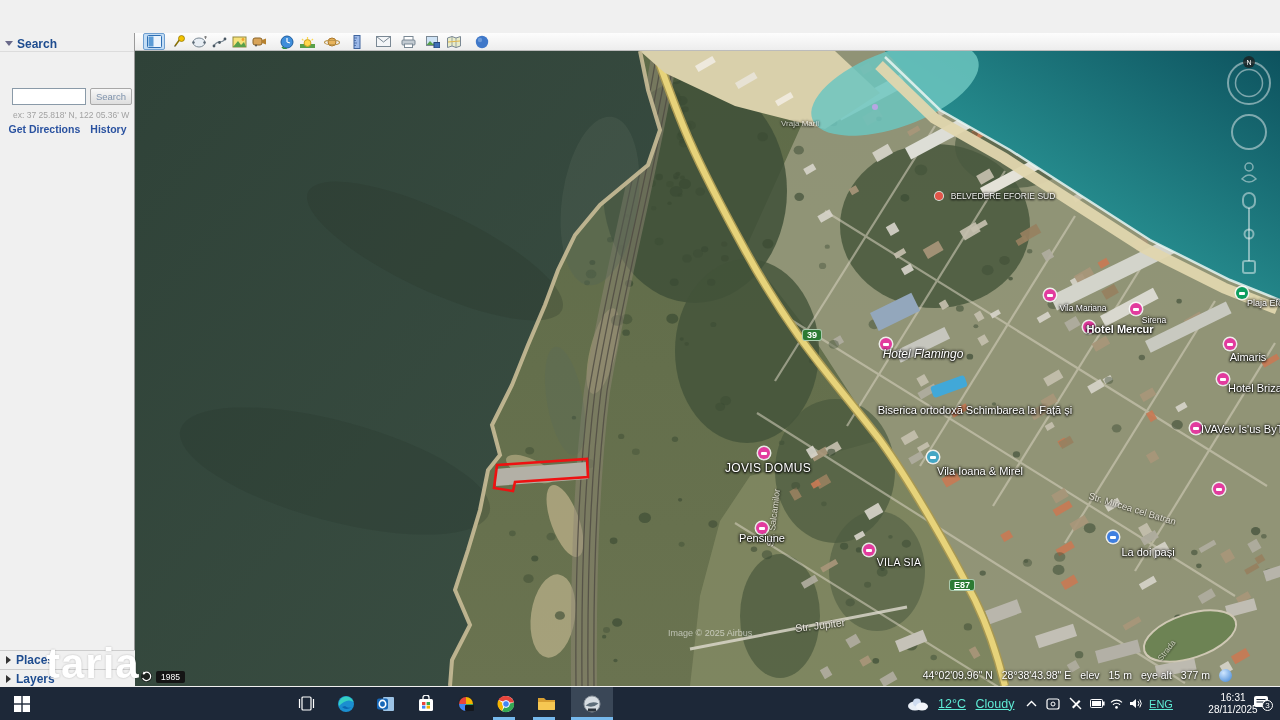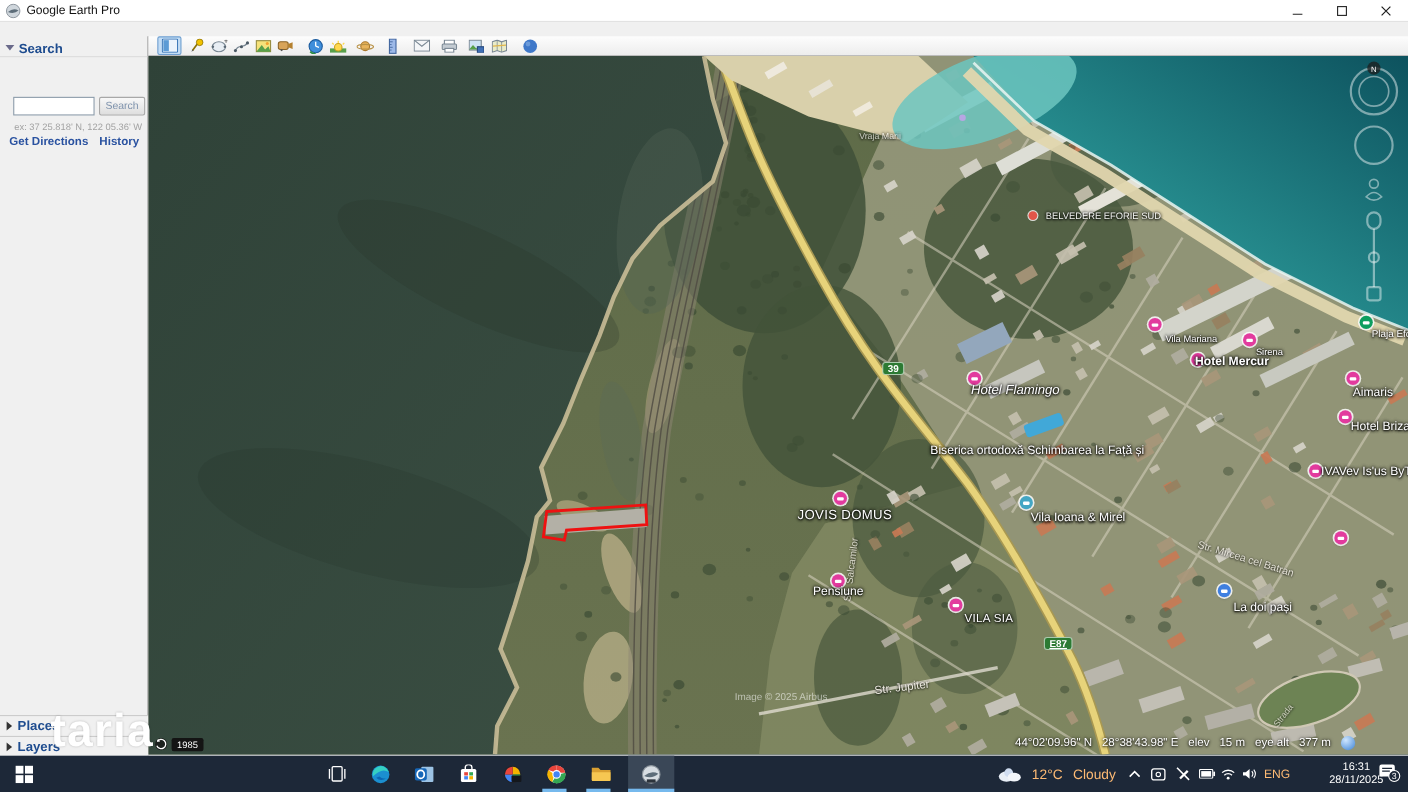--- a/index.html
+++ b/index.html
@@ -85,54 +85,30 @@
     letter-spacing:1px;text-shadow:0 0 2px rgba(0,0,0,.25);}
 
   
   .taskbar{position:absolute;left:0;top:687px;width:1280px;height:33px;background:#1d2838;z-index:40;}
   .tk{position:absolute;top:0;height:33px;display:flex;align-items:center;justify-content:center;}
   .tk-search{left:44px;width:237px;background:#f3f3f3;border:1px solid #b9b9b9;height:33px;
     justify-content:flex-start;padding-left:10px;gap:9px;}
   .tk-search span{font-size:12px;color:#3a3a3a;}
   .underline{position:absolute;top:30px;height:3px;background:#76b9ed;z-index:41;}
   .tk-earthtile{left:571px;width:42px;background:#3a4757;}
-  .traytext{color:#fdba74;font-size:11px;}
+  .traytext{color:#5eead4;font-size:11px;text-decoration:underline;}
   .clockblock{color:#fff;font-size:10px;text-align:center;line-height:12px;margin-left:48px;}
   .badge3{position:absolute;right:-4px;bottom:2px;width:11px;height:11px;border-radius:50%;
     background:#1d2838;border:1px solid #fff;color:#fff;font-size:8px;display:flex;align-items:center;justify-content:center;}
 </style>
 </head>
 <body>
 
 <div class="screen">
 
-  <div class="titlebar">
-    <svg class="appicon" viewBox="0 0 16 16">
-      <circle cx="8" cy="8" r="7" fill="#cfd6dc" stroke="#8b949c"></circle>
-      <path d="M2.5 9 Q8 4.5 13.5 7.5 Q9 11.5 2.5 9Z" fill="#5d6d79"></path>
-    </svg>
-    <span class="title">Google Earth Pro</span>
-    <div class="wincontrols">
-      <div class="winbtn">
-          <svg width="10" height="10">
-            <line x1="0" y1="8" x2="9" y2="8" stroke="#222" stroke-width="1"></line>
-          </svg>
-        </div>
-      <div class="winbtn">
-          <svg width="10" height="10">
-            <rect x="1" y="1" width="8" height="8" fill="none" stroke="#222"></rect>
-          </svg>
-        </div>
-      <div class="winbtn">
-          <svg width="10" height="10">
-            <path d="M1 1 L9 9 M9 1 L1 9" stroke="#222" stroke-width="1.1"></path>
-          </svg>
-        </div>
-    </div>
-  </div>
 
 
   <div class="sidebar">
     <div class="s-header">
       <div class="s-tri"></div>
       <span class="s-title">Search</span>
     </div>
     <div class="s-row">
       <input class="s-input" placeholder="" style="">
       <div class="s-btn">Search</div>
@@ -640,21 +616,21 @@
     <div class="poi pink" style="left:728px;top:493px;"></div>
     <div class="poi blue" style="left:972px;top:480px;"></div>
 
     <div class="maplabel lab-faint" style="left:665px;top:68px;">Vraja Marii</div>
     <div class="maplabel" style="left:868px;top:140px;font-size:8.5px;opacity:.9;">BELVEDERE EFORIE SUD</div>
     <div class="maplabel lab-left" style="left:1112px;top:247px;font-size:9px;">Plaja Efor</div>
     <div class="maplabel lab-sm" style="left:948px;top:252px;">Vila Mariana</div>
     <div class="maplabel lab-sm" style="left:1019px;top:264px;">Sirena</div>
     <div class="maplabel" style="left:985px;top:272px;font-weight:bold;">Hotel Mercur</div>
     <div class="maplabel" style="left:788px;top:296px;font-size:12px;font-style:italic;">Hotel Flamingo</div>
-    <div class="maplabel" style="left:795px;top:353px;padding-left:26px;">Biserica ortodoxă Schimbarea la Față și</div>
+    <div class="maplabel" style="left:827px;top:353px;padding-left:26px;">Biserica ortodoxă Schimbarea la Față și</div>
     <div class="maplabel" style="left:1113px;top:300px;">Aimaris</div>
     <div class="maplabel lab-left" style="left:1093px;top:331px;">Hotel Briza M</div>
     <div class="maplabel lab-left" style="left:1066px;top:372px;">IVAVev Is'us ByTh</div>
     <div class="maplabel" style="left:845px;top:414px;">Vila Ioana &amp; Mirel</div>
     <div class="maplabel lab-caps" style="left:633px;top:410px;font-size:12px;">JOVIS DOMUS</div>
     <div class="maplabel" style="left:627px;top:481px;">Pensiune</div>
     <div class="maplabel lab-caps" style="left:764px;top:505px;">VILA SIA</div>
     <div class="maplabel" style="left:1013px;top:495px;">La doi pași</div>
 
     <div class="street" style="left:660px;top:568px;transform:rotate(-7deg);">Str. Jupiter</div>

